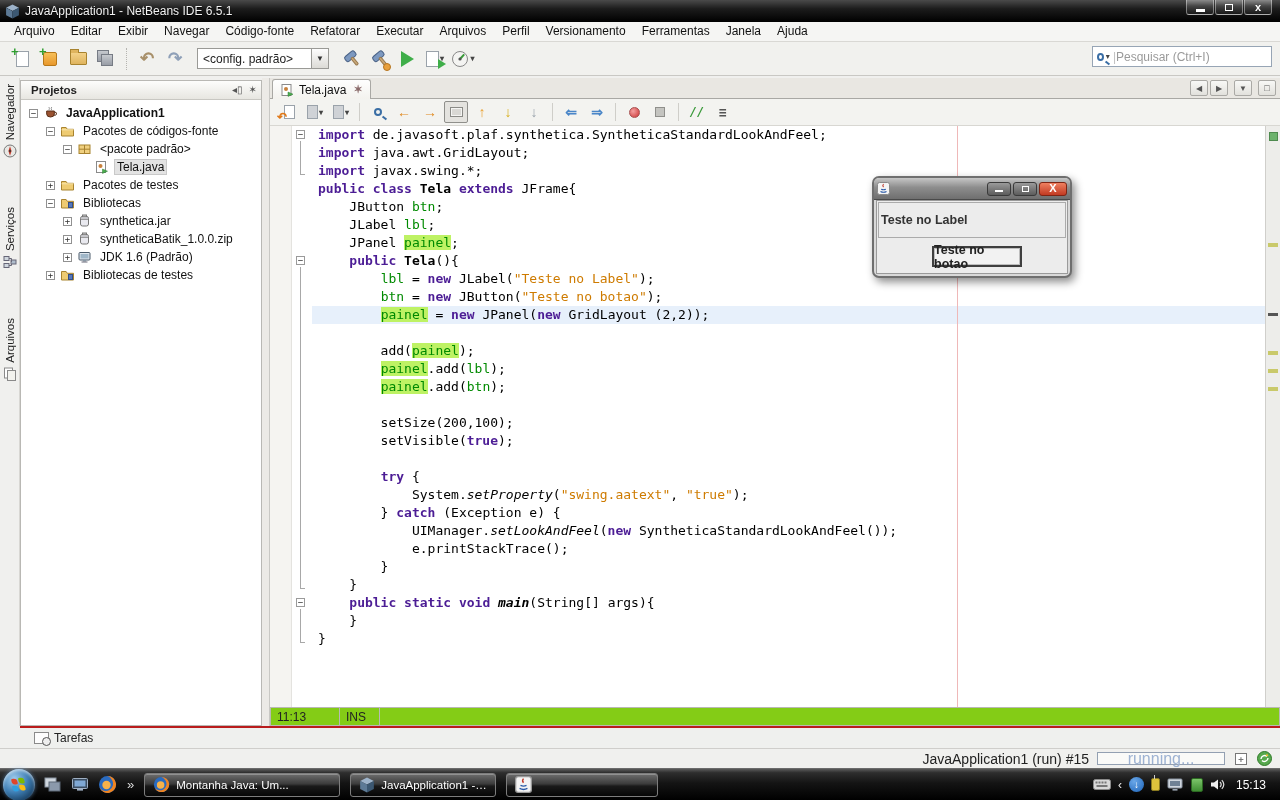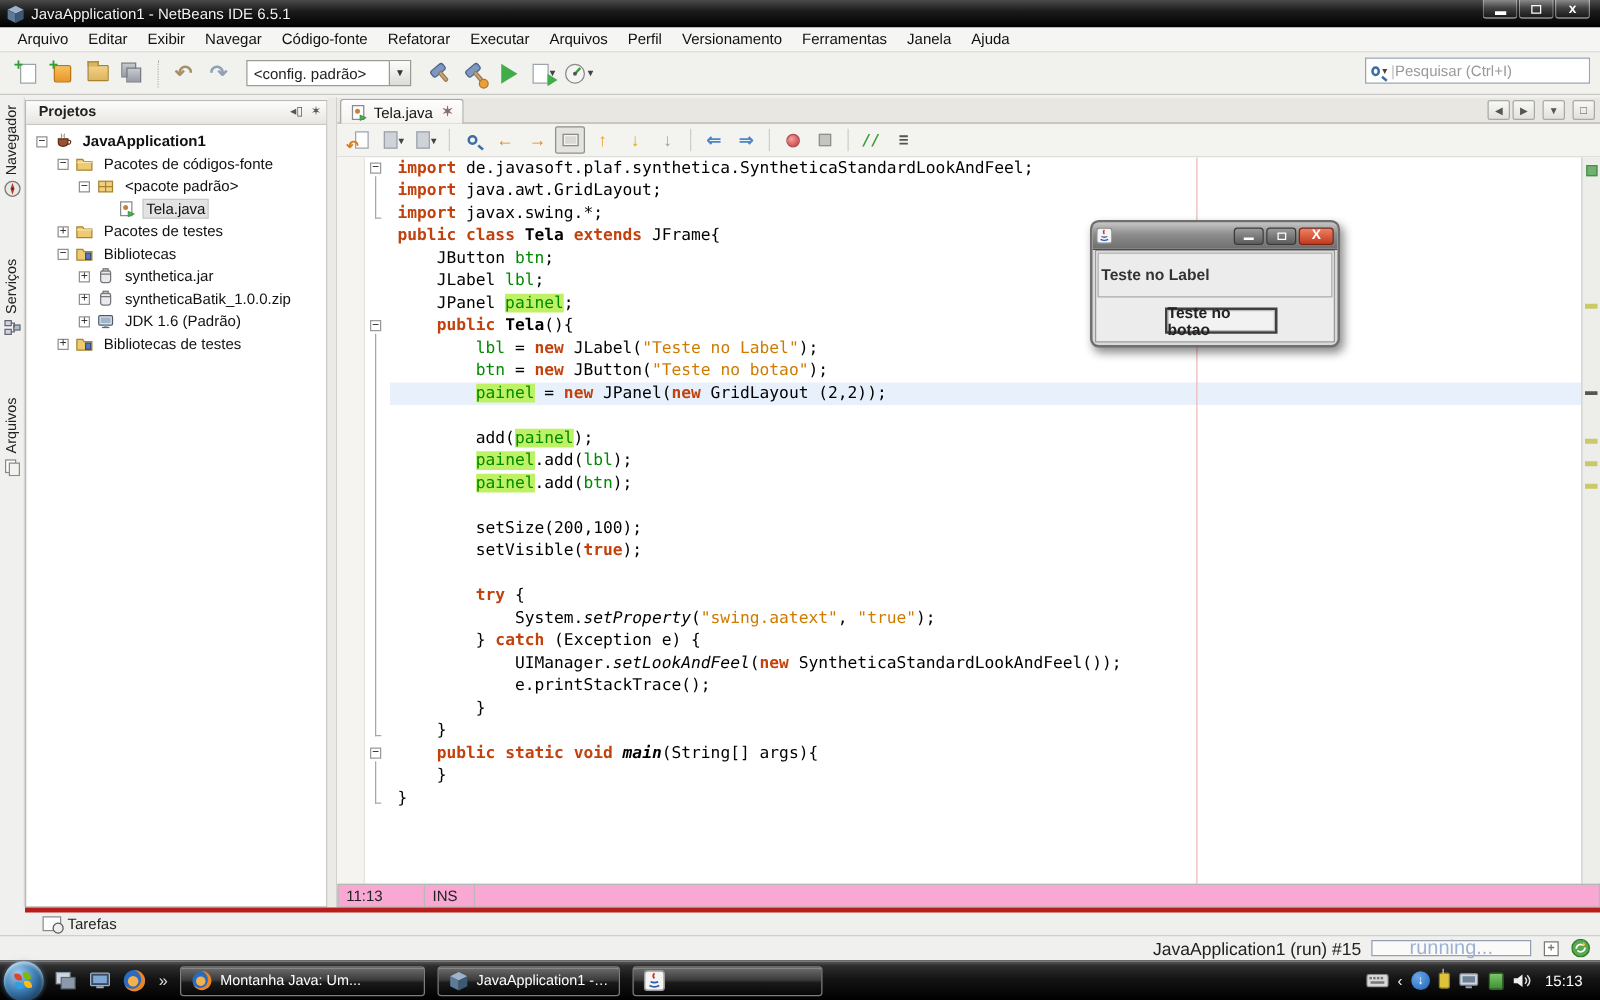--- a/index.html
+++ b/index.html
@@ -86,42 +86,42 @@
 
   .codearea { position:absolute; left:0; top:48px; right:0; bottom:19px; background:#fff; overflow:hidden; }
   .gutter { position:absolute; left:0; top:0; bottom:0; width:22px; background:#f5f4f1; border-right:1px solid #e4e3df; }
   .foldcol { position:absolute; left:22px; top:0; bottom:0; width:20px; background:#fff; }
   .fbox { position:absolute; left:4px; width:9px; height:9px; border:1px solid #9a9a9a; background:#fff;
     font:9px/7px "DejaVu Sans Mono",monospace; text-align:center; color:#333; }
   .fline { position:absolute; left:8px; width:5px; border-left:1px solid #a8a8a8; border-bottom:1px solid #a8a8a8; }
   .codelines { position:absolute; left:42px; top:0; right:15px; bottom:0; font:13px/18px "DejaVu Sans Mono",monospace; color:#000; }
   .cl { height:18px; white-space:pre; padding-left:6px; }
   .cl.cur { background:#e7f0fb; }
-  .s-k { color:#c2410c; font-weight:bold; }
+  .s-k { color:#4c1d95; font-weight:bold; }
   .s-s { color:#ce7b00; }
   .s-f { color:#008a00; }
   .s-fh { color:#008a00; background:#bef264; }
   .s-b { font-weight:bold; }
   .s-i { font-style:italic; }
   .s-bi { font-weight:bold; font-style:italic; }
   .marginline { position:absolute; left:687px; top:0; bottom:0; width:1px; background:#efb8b8; }
   .errstripe { position:absolute; right:0; top:48px; bottom:19px; width:15px; background:#ededea; border-left:1px solid #d0cfcb; }
   .stripe-ok { position:absolute; left:3px; top:6px; width:9px; height:9px; background:#6db26d; border:1px solid #4e8a4e; }
   .smark { position:absolute; left:2px; width:10px; height:4px; background:#c9c96a; }
   .smark.dark { height:3px; background:#555; }
 
-  .edstatus { position:absolute; left:0; bottom:0; right:0; height:19px; background:#f9a8d4; display:flex; }
+  .edstatus { position:absolute; left:0; bottom:0; right:0; height:19px; background:#84cc16; display:flex; }
   .escell { border:1px solid #b9b8b4; border-left:none; padding:0 6px; display:flex; align-items:center; font-size:12px; color:#222; }
   .escell.first { border-left:1px solid #b9b8b4; width:70px; }
   .escell.mode { width:40px; }
   .escell.fill { flex:1; }
 
   
   .tasksstrip { position:absolute; left:20px; top:726px; width:1260px; height:22px; background:#eff0ee;
-    border-top:4px solid #b91c1c; display:flex; align-items:center; padding-left:14px; }
+    border-top:2px solid #b91c1c; display:flex; align-items:center; padding-left:14px; }
   .tasksstrip .tlabel2 { font-size:12px; color:#222; margin-left:5px; }
   .taskico { width:15px; height:12px; border:1px solid #8a8a8a; background:#fdfdfd; position:relative; }
   .taskico::after { content:""; position:absolute; right:-3px; bottom:-3px; width:7px; height:7px; border:1.5px solid #555; border-radius:50%; background:#eee; }
 
   .statusbar { position:absolute; left:0; top:748px; width:1280px; height:20px; background:#f0f0ee;
     border-top:1px solid #cfcecb; display:flex; align-items:center; padding-right:8px; }
   .statusbar .sp { flex:1; }
   .runlabel { font-size:14px; color:#222; margin-right:8px; }
   .progress { width:128px; height:13px; border:1px solid #93a0b2; background:#fafaf8; display:flex; align-items:center; justify-content:center; margin-right:10px; }
   .progress .ptext { font-size:16px; color:#9db2d2; }

